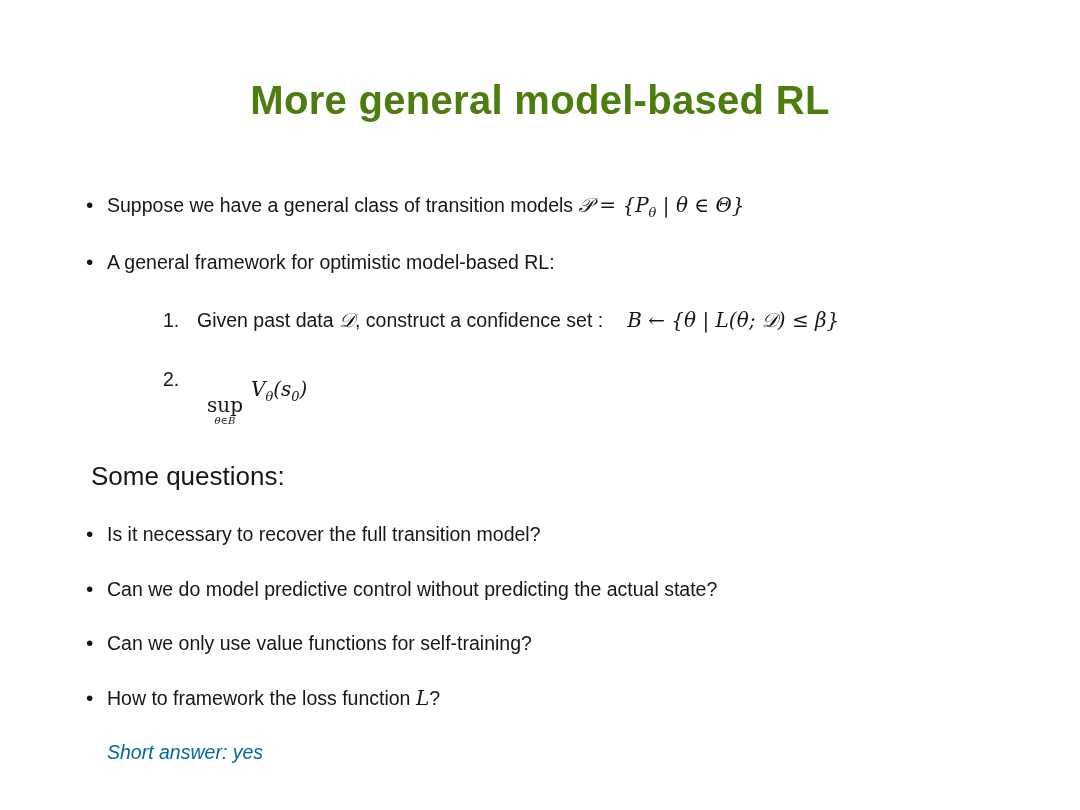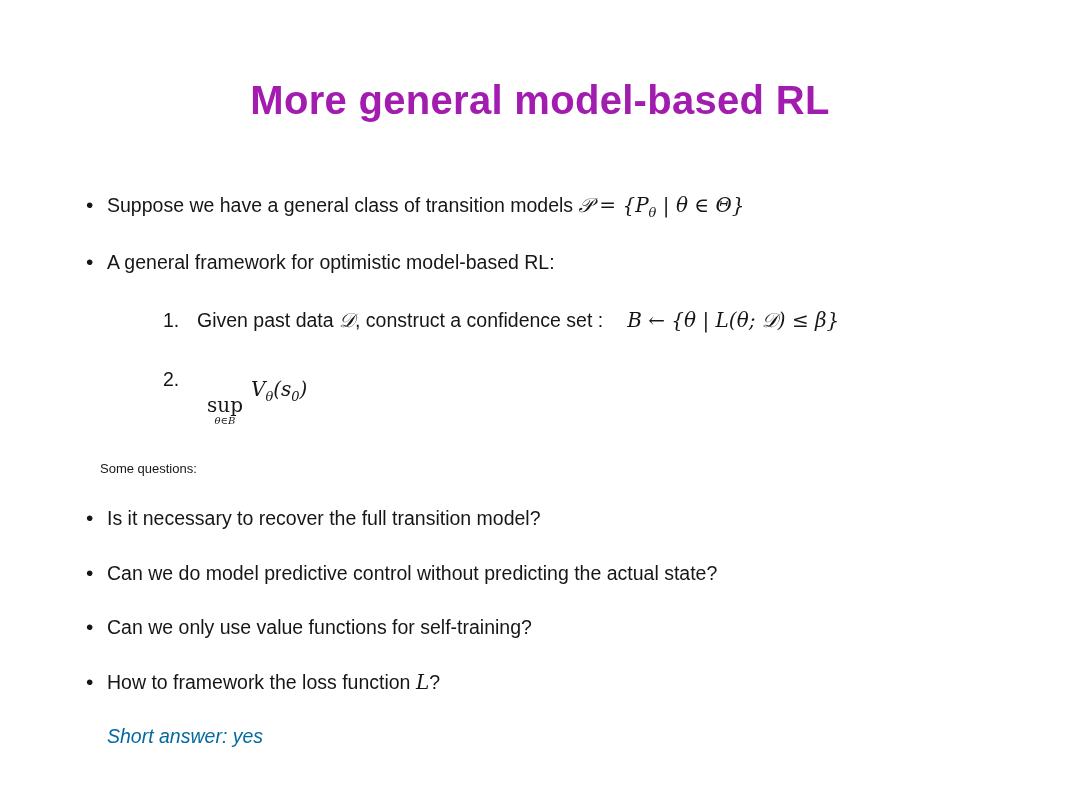--- a/index.html
+++ b/index.html
@@ -20,21 +20,21 @@
     height: 810px;
     padding: 0 84px;
   }
   .title {
     margin: 0 0 70px 0;
     padding-top: 78px;
     text-align: center;
     font-size: 40px;
     font-weight: 700;
     letter-spacing: 0.3px;
-    color: #a21caf;
+    color: #4d7c0f;
   }
 
   ul.bullets {
     list-style: none;
     margin: 0;
     padding: 0;
   }
   ul.bullets > li {
     position: relative;
     padding-left: 23px;
@@ -93,22 +93,22 @@
     line-height: 1;
     margin-top: 28px;
   }
   .supstack .under {
     font-style: italic;
     font-size: 10px;
     line-height: 1.2;
   }
 
   .questions-heading {
-    margin: 30px 0 30px 16px;
-    font-size: 13px;
+    margin: 30px 0 30px 7px;
+    font-size: 26px;
   }
   ul.questions > li {
     margin-bottom: 30px;
   }
   .answer {
     margin: 22px 0 0 23px;
     font-size: 19.5px;
     font-style: italic;
     color: #0369a1;
   }

